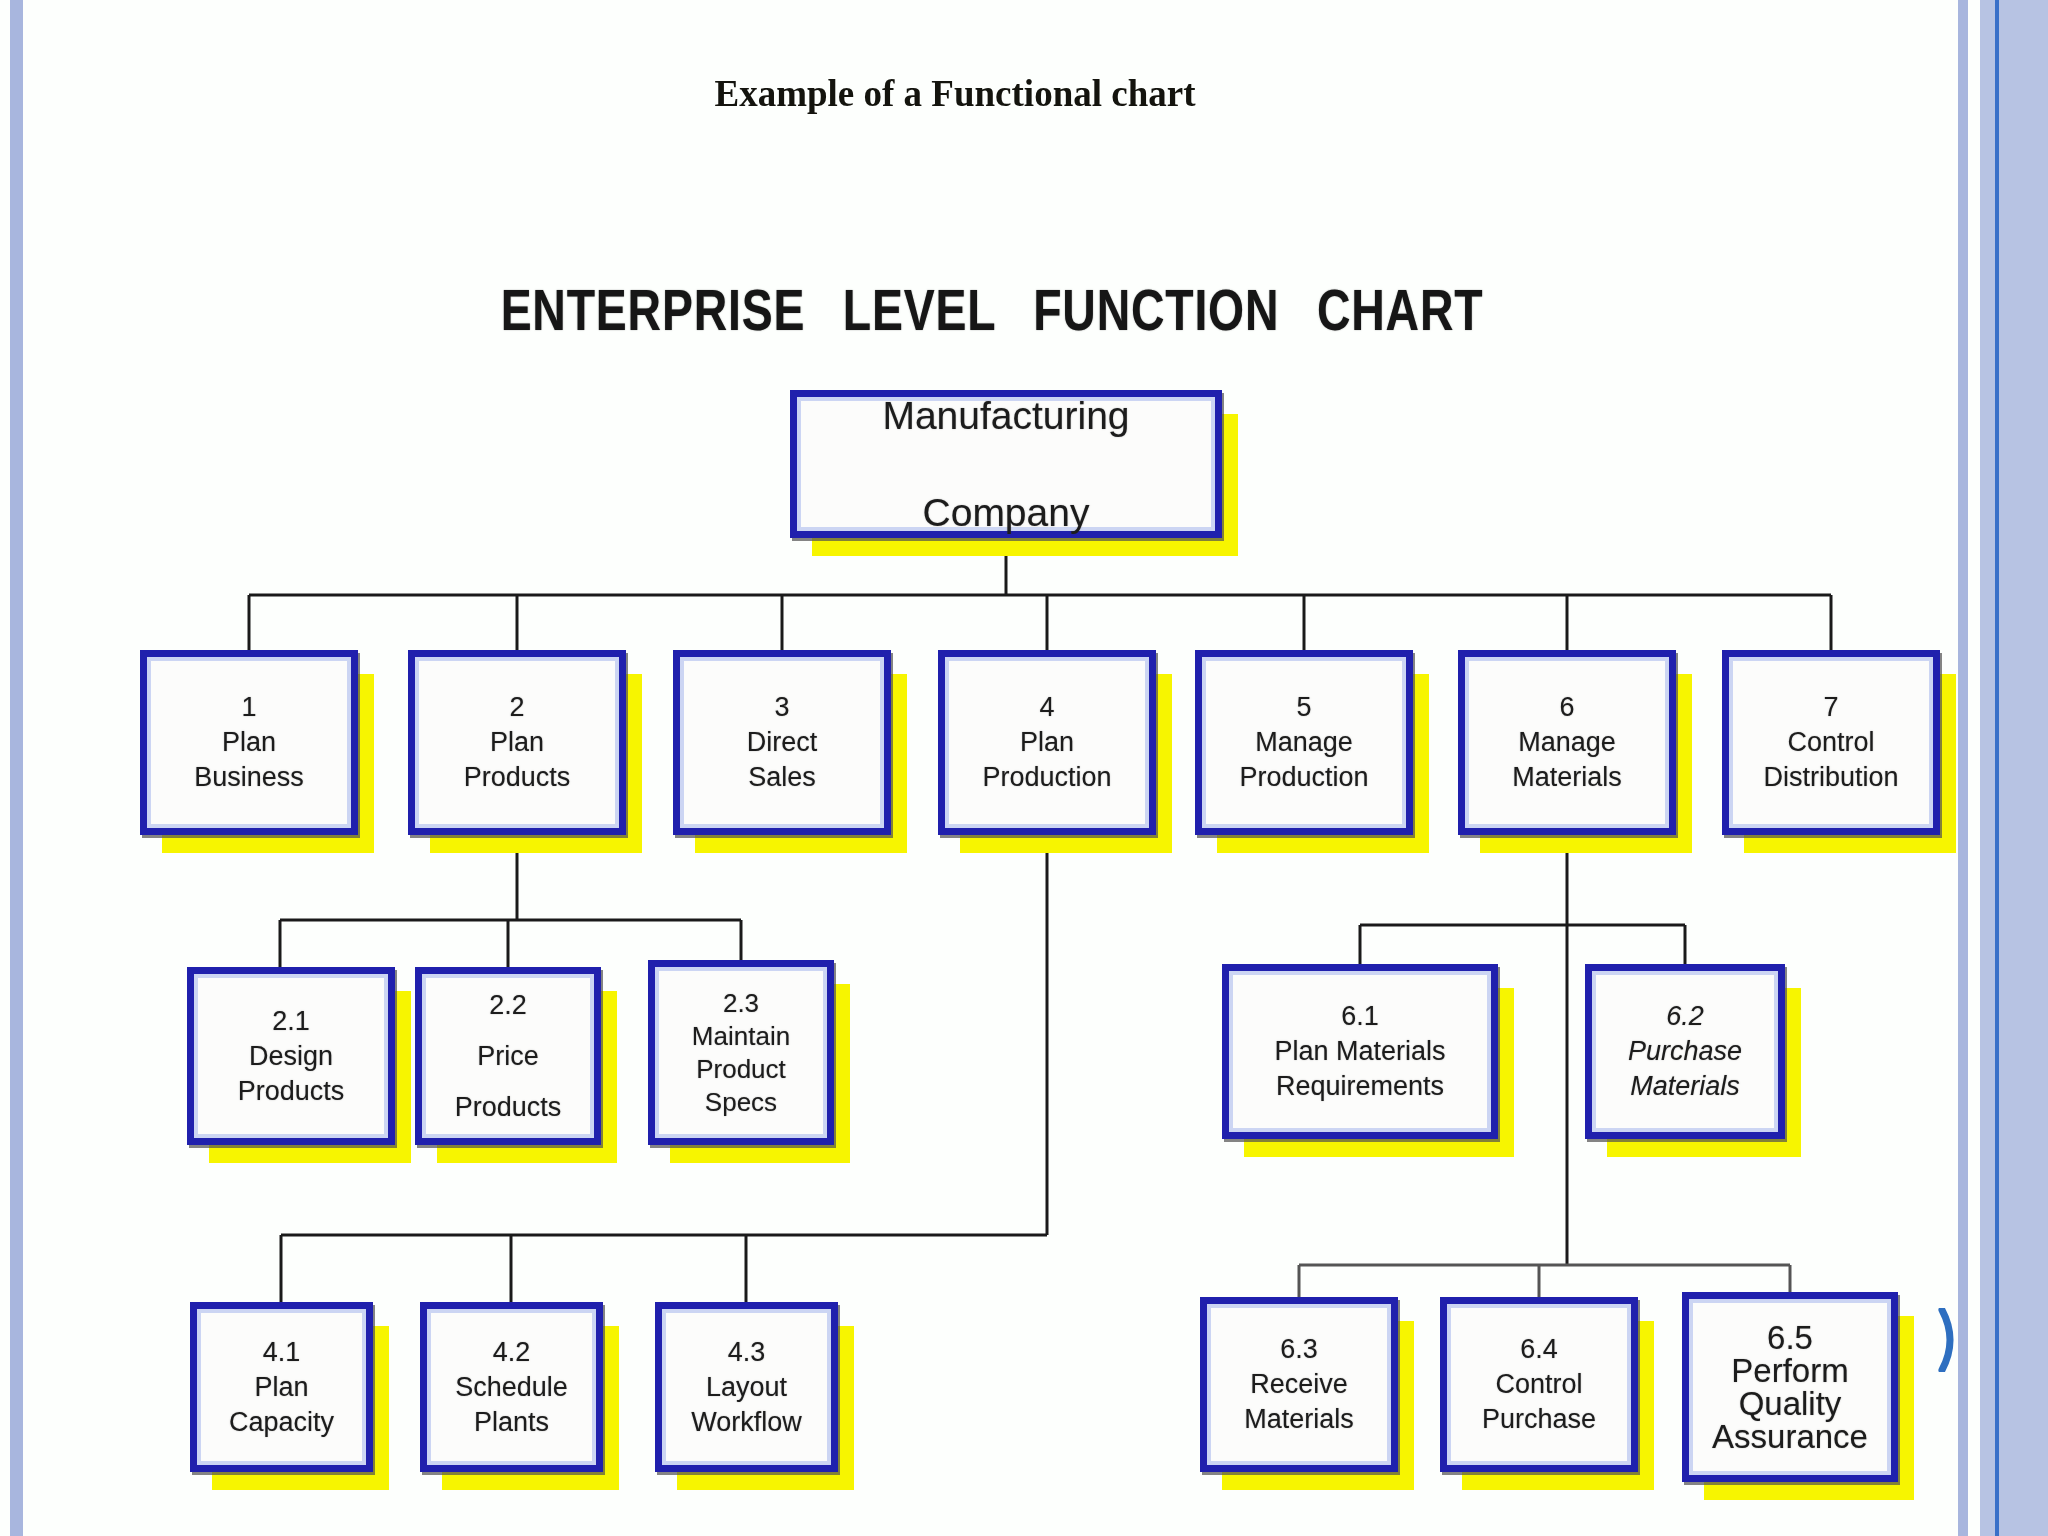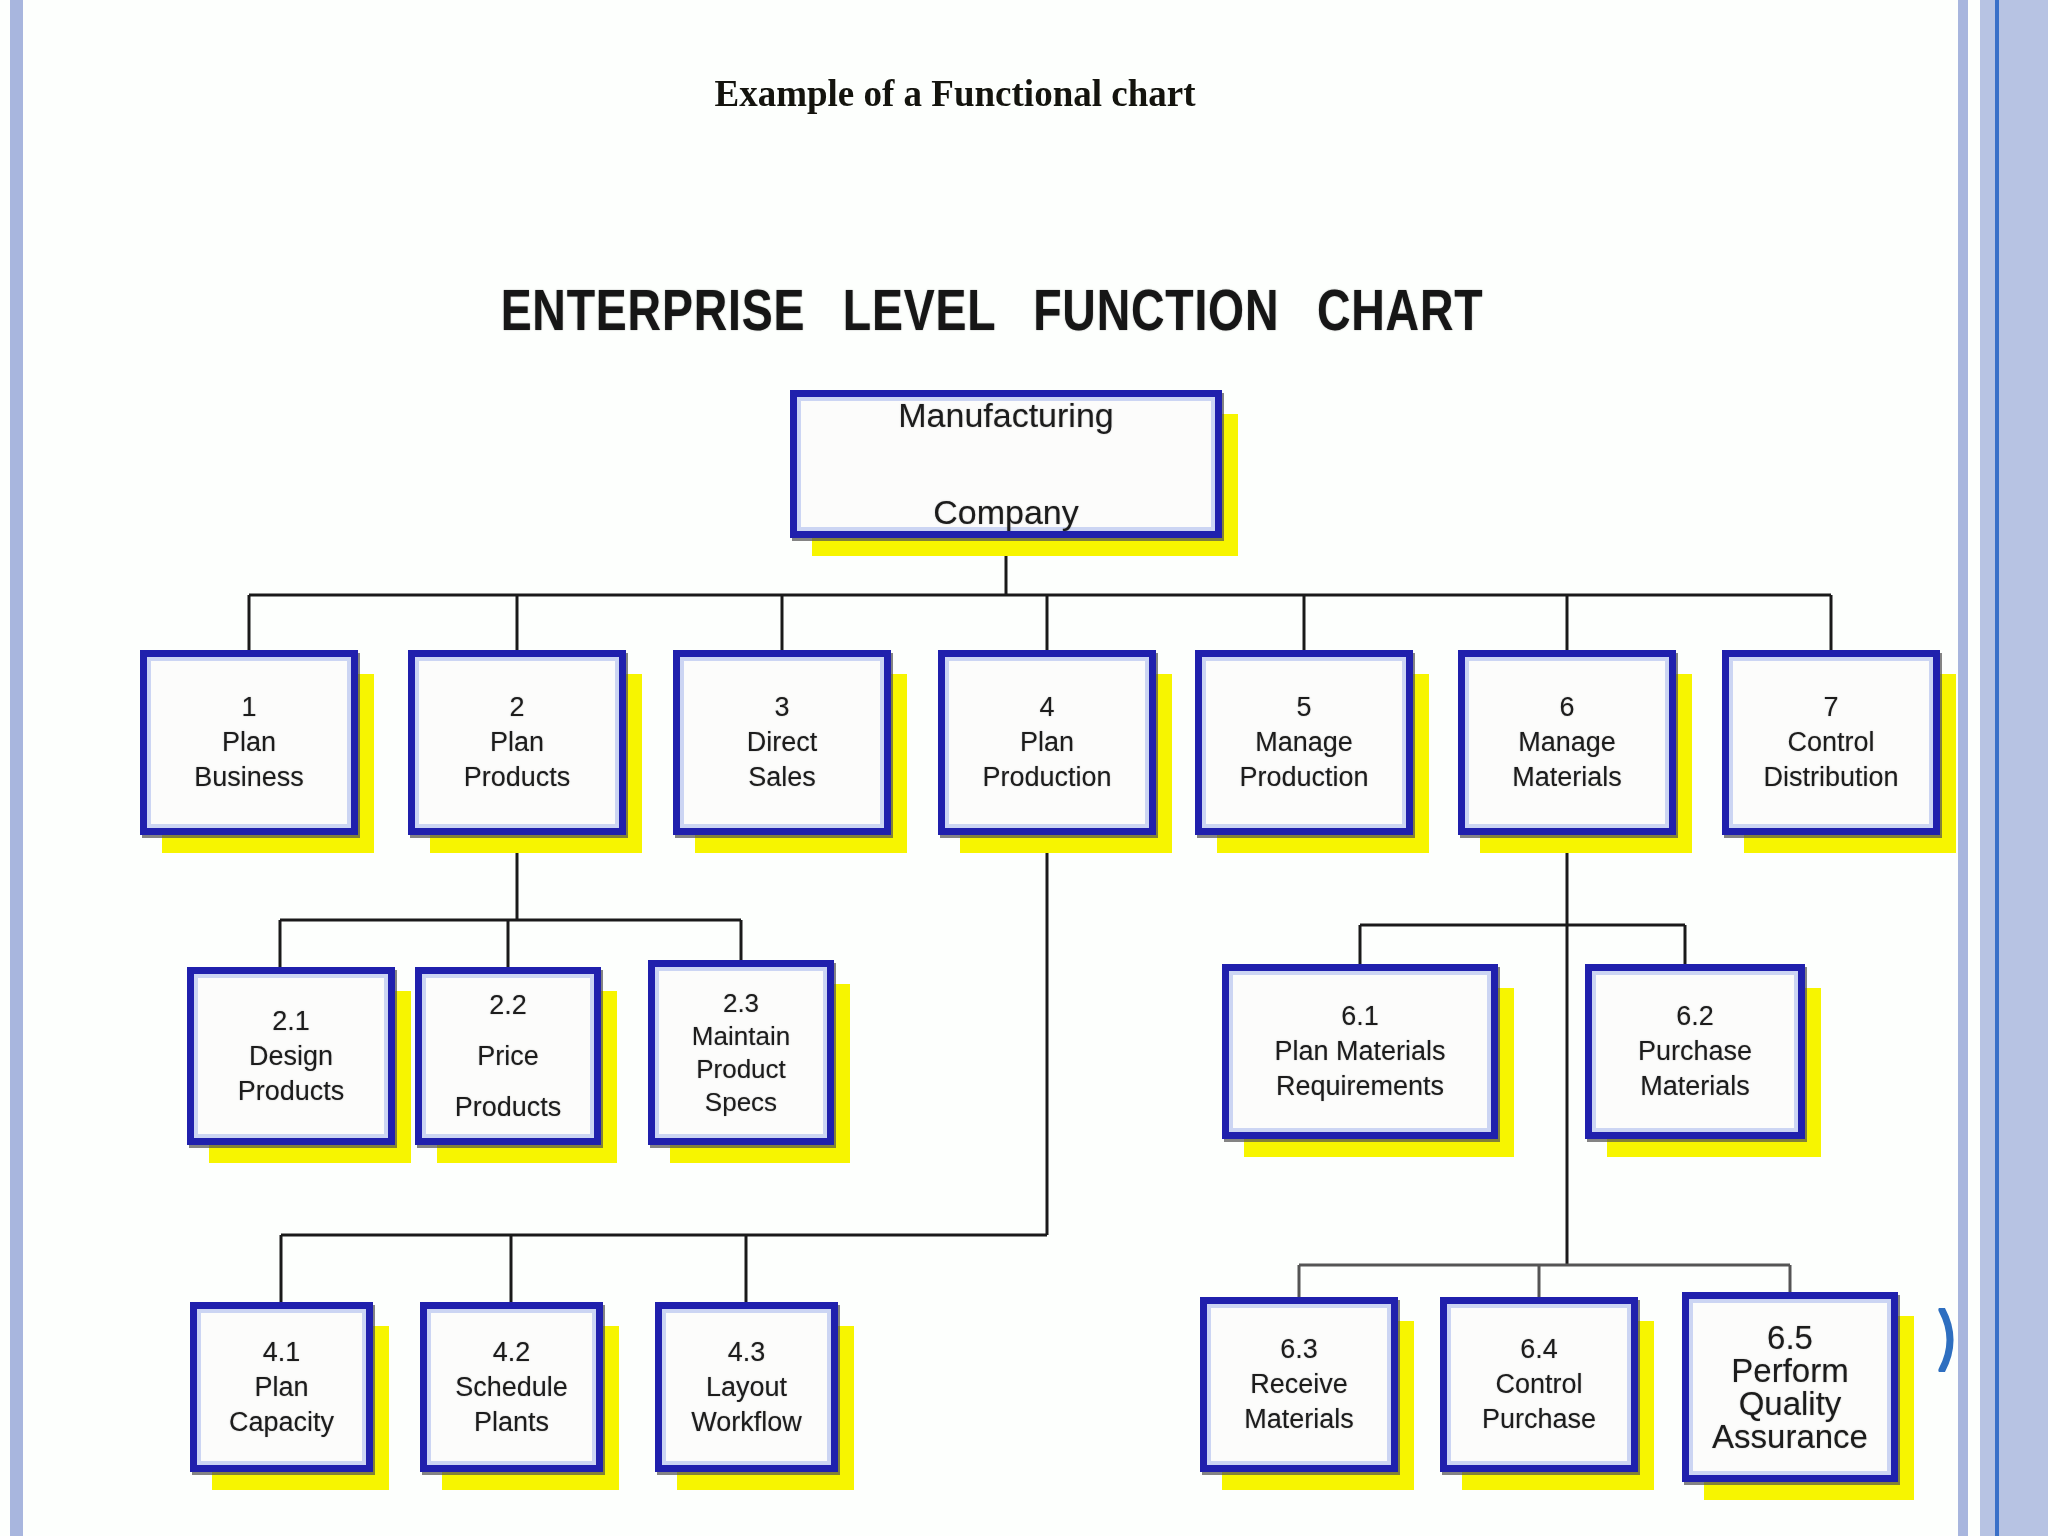--- a/index.html
+++ b/index.html
@@ -34,21 +34,21 @@
     border:7px solid #2020ad;
     box-shadow: inset 0 0 0 4px #ccd5f3,
                 2px 3px 0 0 rgba(80,80,80,.7),
                 19px 21px 0 -3px #f7f500;
     display:flex;flex-direction:column;align-items:center;justify-content:center;
     text-align:center;color:#1c1c1c;
     font-size:27px;line-height:35px;
     text-shadow:0 0 1.3px rgba(70,70,70,.5);
     box-sizing:border-box;
   }
-  .node.root{gap:62px;font-size:34px;}
+  .node.root{gap:62px;font-size:39px;}
   .node .ln{min-height:0;}
 
   
   svg.connectors{position:absolute;left:0;top:0;pointer-events:none;}
 </style>
 </head>
 <body>
 
 <div class="stripe-left"></div>
 <div class="stripe-right"></div>
@@ -155,21 +155,21 @@
   <div class="ln">Maintain</div>
   <div class="ln">Product</div>
   <div class="ln">Specs</div>
 </div>
 
 <div class="node" style="left:1222px;top:964px;width:276px;height:175px;">
   <div class="ln">6.1</div>
   <div class="ln">Plan Materials</div>
   <div class="ln">Requirements</div>
 </div>
-<div class="node" style="left:1585px;top:964px;width:220px;height:175px;">
+<div class="node" style="left:1585px;top:964px;width:200px;height:175px;font-style:italic;">
   <div class="ln">6.2</div>
   <div class="ln">Purchase</div>
   <div class="ln">Materials</div>
 </div>
 
 <div class="node" style="left:190px;top:1302px;width:183px;height:170px;">
   <div class="ln">4.1</div>
   <div class="ln">Plan</div>
   <div class="ln">Capacity</div>
 </div>

